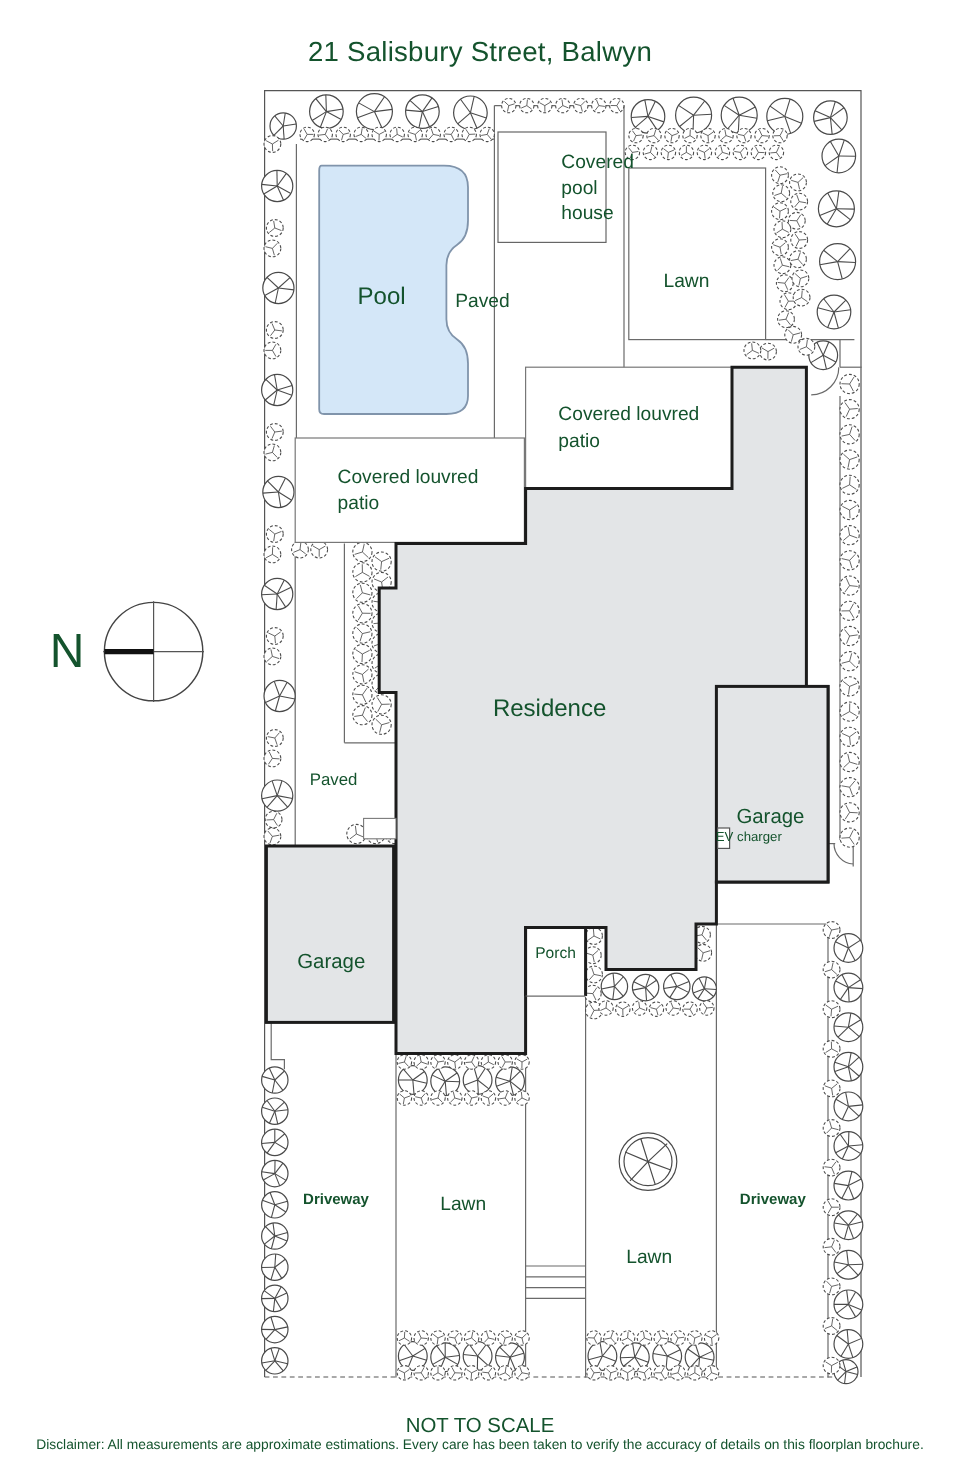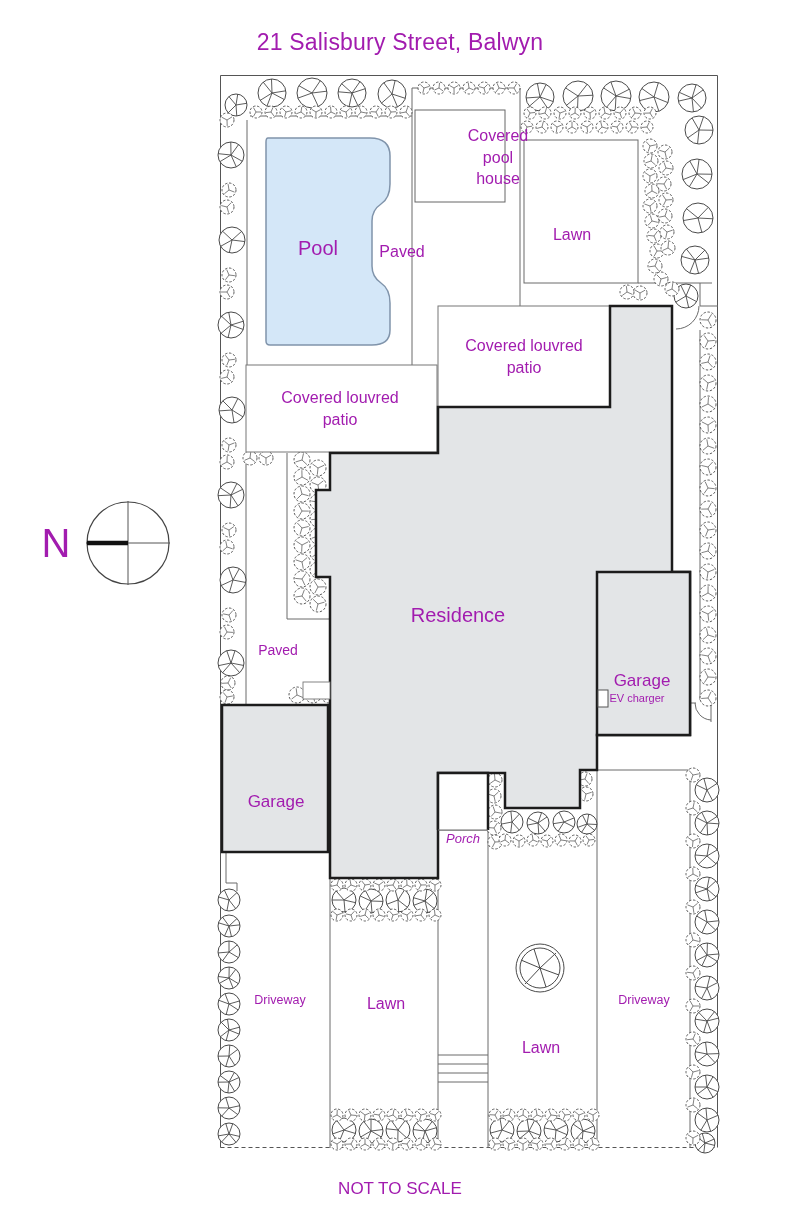--- a/index.html
+++ b/index.html
@@ -1,28 +1,28 @@
 <!DOCTYPE html>
 <html><head>
 <meta charset="utf-8">
 <style>
   html,body{margin:0;padding:0;background:#ffffff;}
   #page{position:relative;width:800px;height:1229px;background:#ffffff;overflow:hidden;
         font-family:"Liberation Sans", sans-serif;color:#1a1a1a;}
   #plan-svg{position:absolute;left:0;top:0;}
-  .lbl{position:absolute;transform:translate(-50%,-50%);white-space:pre-line;text-align:center;
-       color:#a21caf;line-height:1.35;pointer-events:none;}
+  .lbl{position:absolute;transform:translate(-50%,-50%);white-space:pre-line;
+       color:#14532d;line-height:1.35;pointer-events:none;}
   .lbl-title{font-size:23px;letter-spacing:0.2px;}
   .lbl-room{font-size:16px;}
   .lbl-big{font-size:20px;}
   .lbl-garage{font-size:17px;margin-top:28px;}
   .lbl-small{font-size:13px;}
   .lbl-tiny{font-size:11px;}
   .lbl-paved{font-size:14px;}
-  .lbl-driveway{font-size:12.5px;}
+  .lbl-driveway{font-size:12.5px;font-weight:bold;}
   .lbl-n{font-size:40px;}
   .lbl-footer{font-size:17px;}
   .lbl-disclaimer{font-size:11.5px;}
 </style>
 </head>
 <body>
 
 <div id="page">
 
   <svg id="plan-svg" width="800" height="1229" viewBox="0 0 800 1229">
@@ -1254,27 +1254,28 @@
   <div class="lbl lbl-big" style="left:318px;top:248px;">Pool</div>
   <div class="lbl lbl-room" style="left:402px;top:252px;">Paved</div>
   <div class="lbl lbl-room" style="left:460px;top:157px;margin-left:38px;">Covered
 pool
 house</div>
   <div class="lbl lbl-room" style="left:572px;top:235px;">Lawn</div>
   <div class="lbl lbl-room" style="left:524px;top:357px;">Covered louvred
 patio</div>
   <div class="lbl lbl-room" style="left:340px;top:409px;">Covered louvred
 patio</div>
-  <div class="lbl lbl-big" style="left:458px;top:591px;margin-top:24px;">Residence</div>
+  <div class="lbl lbl-big" style="left:458px;top:591px;">Residence</div>
   <div class="lbl lbl-garage" style="left:642px;top:653px;">Garage</div>
-  <div class="lbl lbl-tiny" style="left:637px;top:698px;">EV charger</div>
+  <div class="lbl lbl-tiny" style="left:624px;top:698px;">EV charger</div>
   <div class="lbl lbl-paved" style="left:278px;top:650px;">Paved</div>
   <div class="lbl lbl-garage" style="left:276px;top:774px;">Garage</div>
-  <div class="lbl lbl-small" style="left:463px;top:839px;font-style:italic;">Porch</div>
+  <div class="lbl lbl-small" style="left:463px;top:794px;">Porch</div>
   <div class="lbl lbl-driveway" style="left:280px;top:1000px;">Driveway</div>
   <div class="lbl lbl-room" style="left:386px;top:1004px;">Lawn</div>
   <div class="lbl lbl-room" style="left:541px;top:1048px;">Lawn</div>
   <div class="lbl lbl-driveway" style="left:644px;top:1000px;">Driveway</div>
 
   <div class="lbl lbl-n" style="left:56px;top:543px;">N</div>
 
   <div class="lbl lbl-footer" style="left:400px;top:1189px;">NOT TO SCALE</div>
+  <div class="lbl lbl-disclaimer" style="left:400px;top:1205px;white-space:nowrap;">Disclaimer: All measurements are approximate estimations. Every care has been taken to verify the accuracy of details on this floorplan brochure.</div>
 </div>
 
 </body></html>

